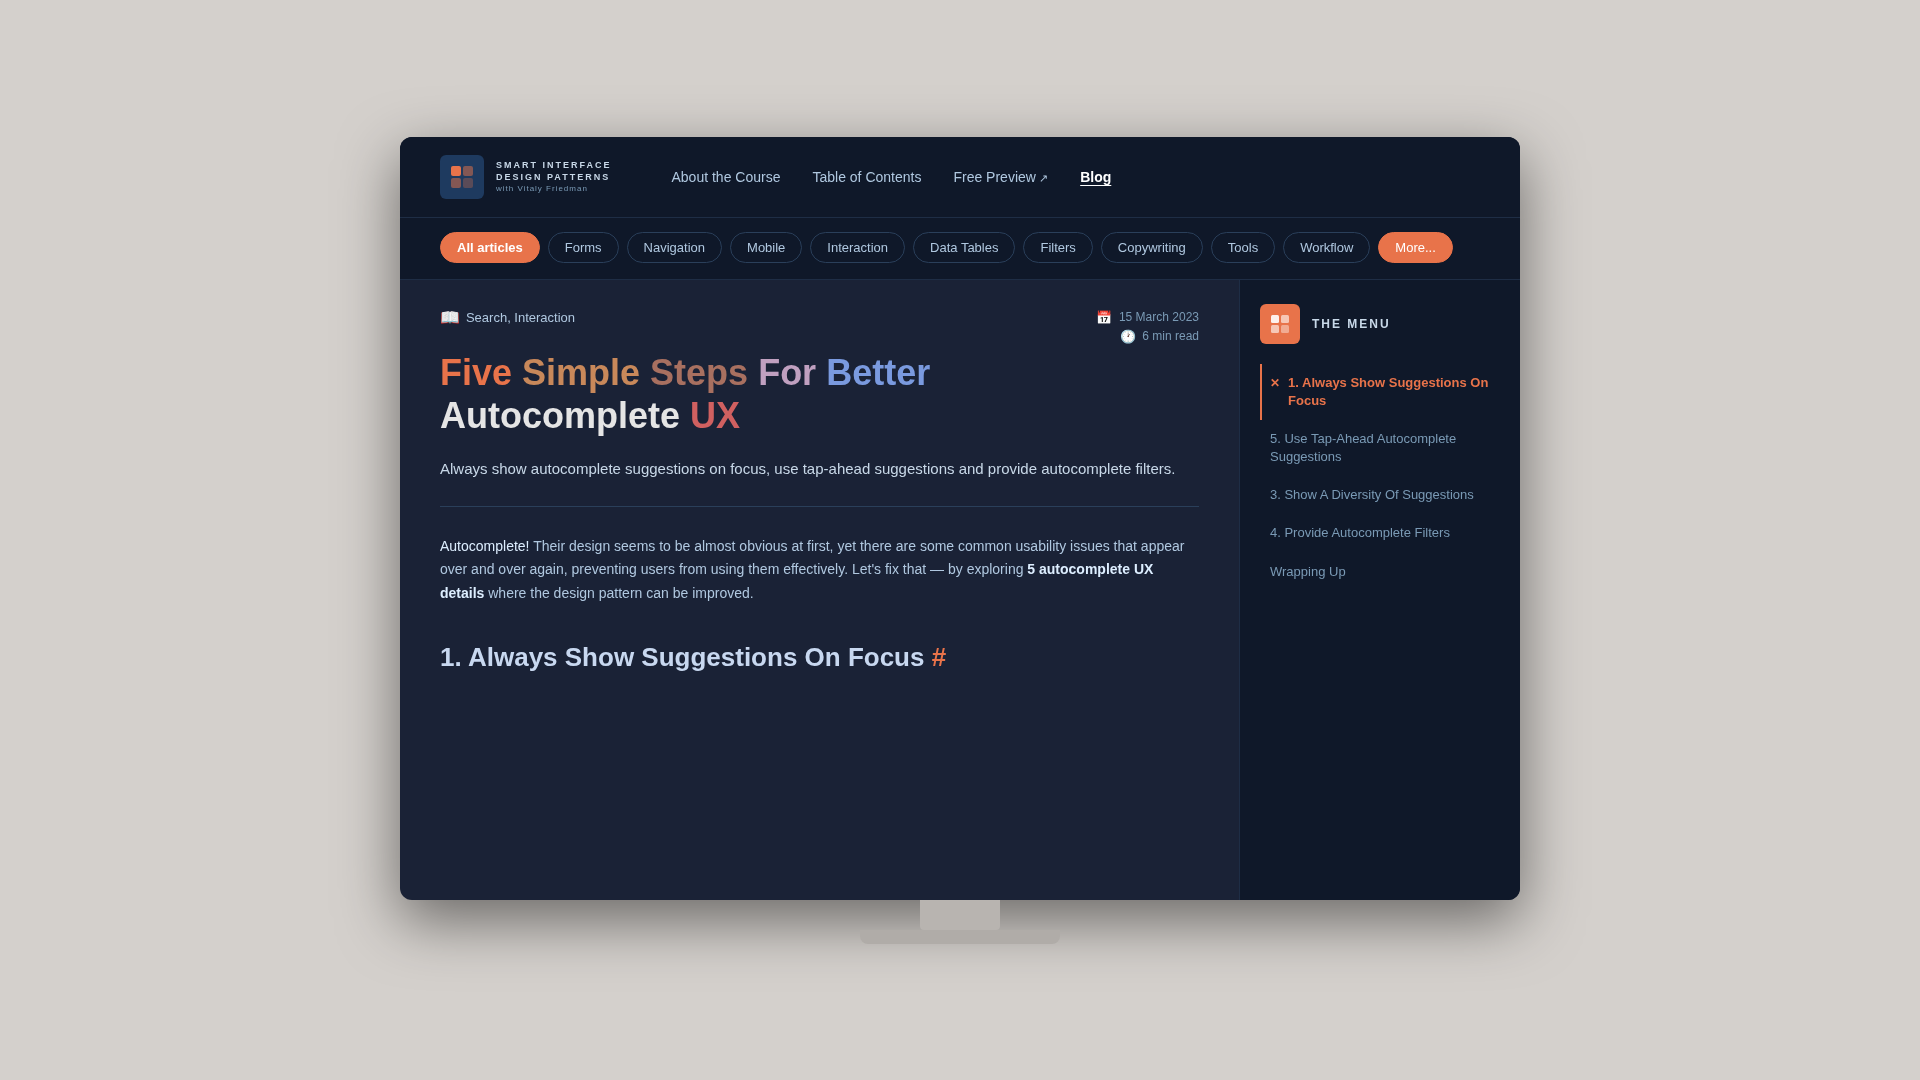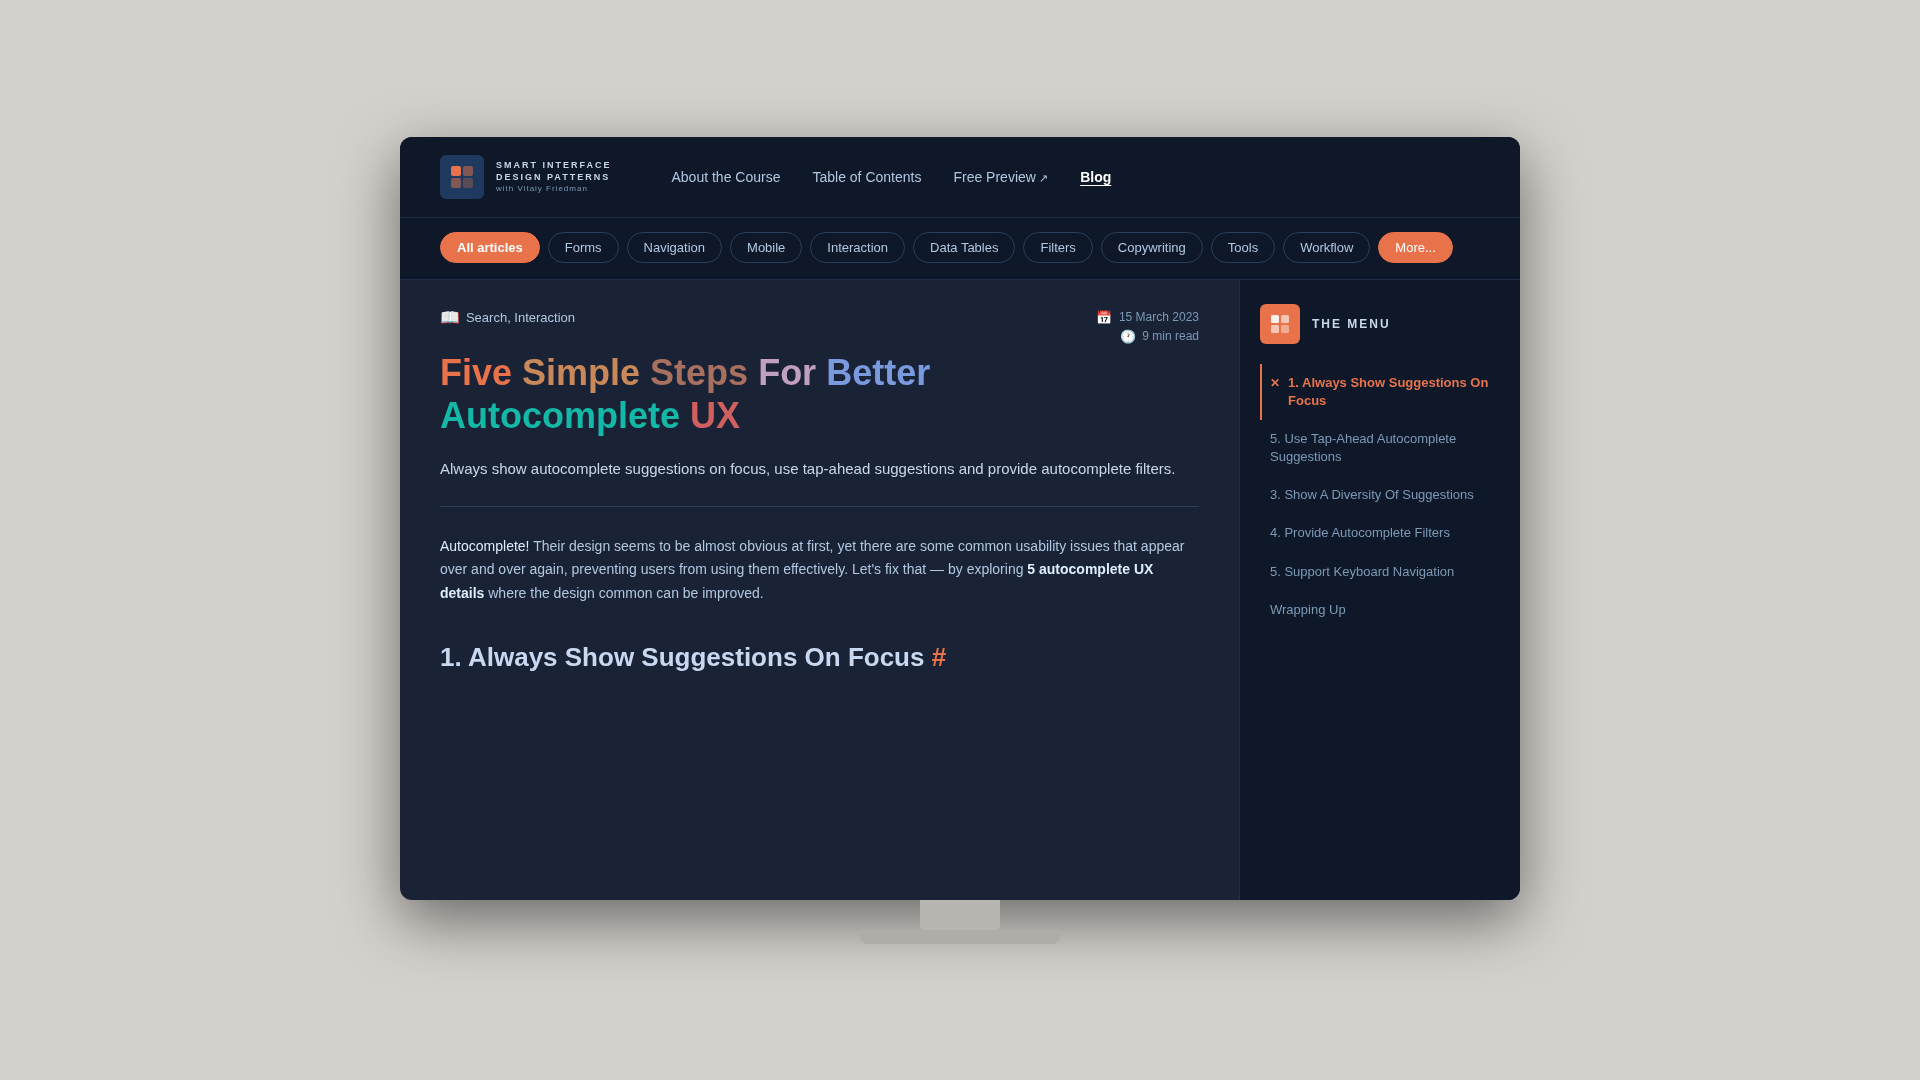--- a/index.html
+++ b/index.html
@@ -200,21 +200,21 @@
       margin-bottom: 20px;
       margin-top: 4px;
       clear: both;
     }
 
     .title-word-1 { color: #e8734a; margin-top: 24px; }
     .title-word-2 { color: #c8885a; }
     .title-word-3 { color: #a87060; }
     .title-word-4 { color: #c0a0c0; }
     .title-word-5 { color: #7a9adf; }
-    .title-word-8 { color: #14b8a6; text-align: right; }
+    .title-word-8 { color: #e5e5e5; text-align: right; }
     .title-word-10 { color: #d06060; }
 
     .article-intro {
       font-size: 15px;
       color: #c8d8e8;
       line-height: 1.65;
       margin-bottom: 24px;
     }
 
     .article-divider {
@@ -408,40 +408,40 @@
               <span class="highlight"> Interaction</span>
             </span>
           </div>
           <div class="article-meta">
             <div class="meta-row">
               <span class="meta-icon">📅</span>
               <span>15 March 2023</span>
             </div>
             <div class="meta-row">
               <span class="meta-icon">🕐</span>
-              <span>9 min read</span>
+              <span>6 min read</span>
             </div>
           </div>
         </div>
 
         <h1 class="article-title">
           <span class="title-word-1">Five </span><span class="title-word-2">Simple </span><span class="title-word-3">Steps </span><span class="title-word-4">For </span><span class="title-word-5">Better</span>
           <br>
           <span class="title-word-8">Autocomplete </span><span class="title-word-10">UX</span>
         </h1>
 
         <p class="article-intro">Always show autocomplete suggestions on focus, use tap-ahead suggestions and provide autocomplete filters.</p>
 
         <hr class="article-divider">
 
         <p class="article-pullquote">
           <span class="pullquote-bold">Autocomplete!</span>
           <span> Their design seems to be almost obvious at first, yet there are some common usability issues that appear over and over again, preventing users from using them effectively. Let's fix that — by exploring </span>
           <strong class="pullquote-strong">5 autocomplete UX details</strong>
-          <span> where the design common can be improved.</span>
+          <span> where the design pattern can be improved.</span>
         </p>
 
         <h2 class="section-heading">
           <span>1. Always Show Suggestions On Focus </span><span class="hash">#</span>
         </h2>
 
       </main>
 
       <aside class="sidebar-toc">
         <div class="toc-header">
@@ -464,23 +464,20 @@
           <li class="toc-item">
             <span>5. Use Tap-Ahead Autocomplete Suggestions</span>
           </li>
           <li class="toc-item">
             <span>3. Show A Diversity Of Suggestions</span>
           </li>
           <li class="toc-item">
             <span>4. Provide Autocomplete Filters</span>
           </li>
           <li class="toc-item">
-            <span>5. Support Keyboard Navigation</span>
-          </li>
-          <li class="toc-item">
             <span>Wrapping Up</span>
           </li>
         </ul>
       </aside>
 
     </div>
   </div>
 
   <div class="monitor-stand">
     <div class="stand-neck"></div>

